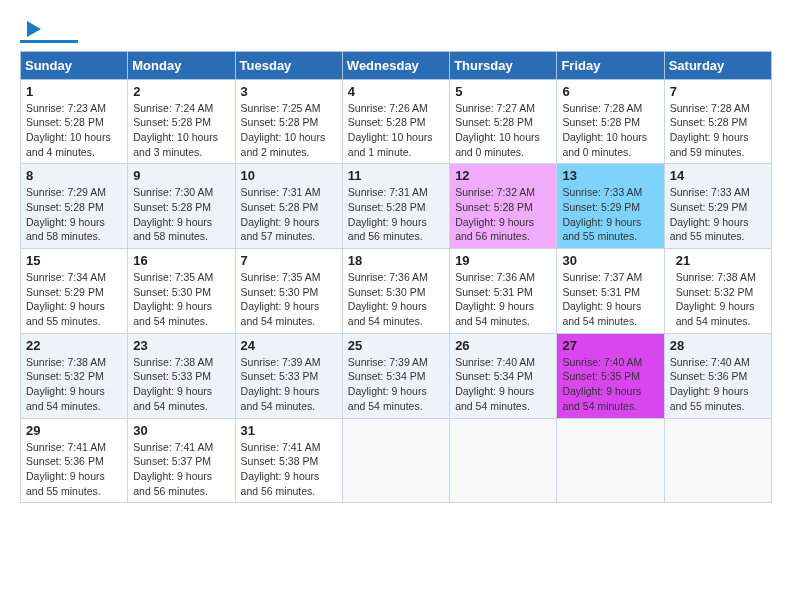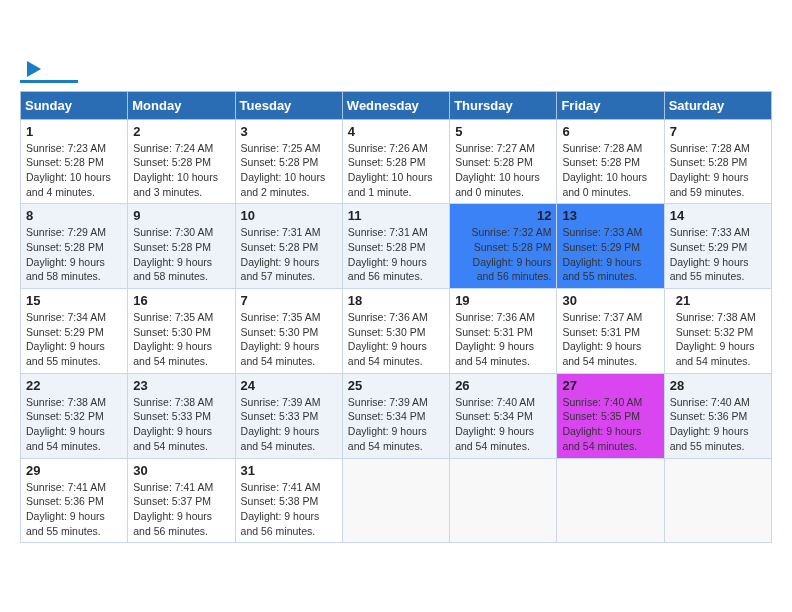--- a/index.html
+++ b/index.html
@@ -6,21 +6,20 @@
     body {
       font-family: Arial, sans-serif;
       background: #fff;
       width: 792px;
       min-height: 612px;
     }
     .page {
       width: 792px;
       padding: 18px 20px 10px 20px;
       background: #fff;
-      margin-top: 40px;
     }
     .header {
       display: flex;
       align-items: flex-start;
       justify-content: space-between;
       margin-bottom: 8px;
     }
     .title-area {
       text-align: right;
     }
@@ -181,25 +180,25 @@
             <div class="day-info">Sunrise: 7:30 AM<br>Sunset: 5:28 PM<br>Daylight: 9 hours and 58 minutes.</div>
           </td>
           <td style="background: rgb(238, 243, 250);">
             <span class="day-num">10</span>
             <div class="day-info">Sunrise: 7:31 AM<br>Sunset: 5:28 PM<br>Daylight: 9 hours and 57 minutes.</div>
           </td>
           <td style="background: rgb(238, 243, 250);">
             <span class="day-num">11</span>
             <div class="day-info">Sunrise: 7:31 AM<br>Sunset: 5:28 PM<br>Daylight: 9 hours and 56 minutes.</div>
           </td>
-          <td style="background: #3b82f6; text-align: right;">
+          <td style="background: #f0abfc;">
             <span class="day-num">12</span>
             <div class="day-info">Sunrise: 7:32 AM<br>Sunset: 5:28 PM<br>Daylight: 9 hours and 56 minutes.</div>
           </td>
-          <td style="background: #3b82f6;">
+          <td style="background: #7dd3fc;">
             <span class="day-num">13</span>
             <div class="day-info">Sunrise: 7:33 AM<br>Sunset: 5:29 PM<br>Daylight: 9 hours and 55 minutes.</div>
           </td>
           <td style="background: rgb(238, 243, 250);">
             <span class="day-num">14</span>
             <div class="day-info">Sunrise: 7:33 AM<br>Sunset: 5:29 PM<br>Daylight: 9 hours and 55 minutes.</div>
           </td>
         </tr>
         <tr>
           <td style="background: rgb(255, 255, 255);">

